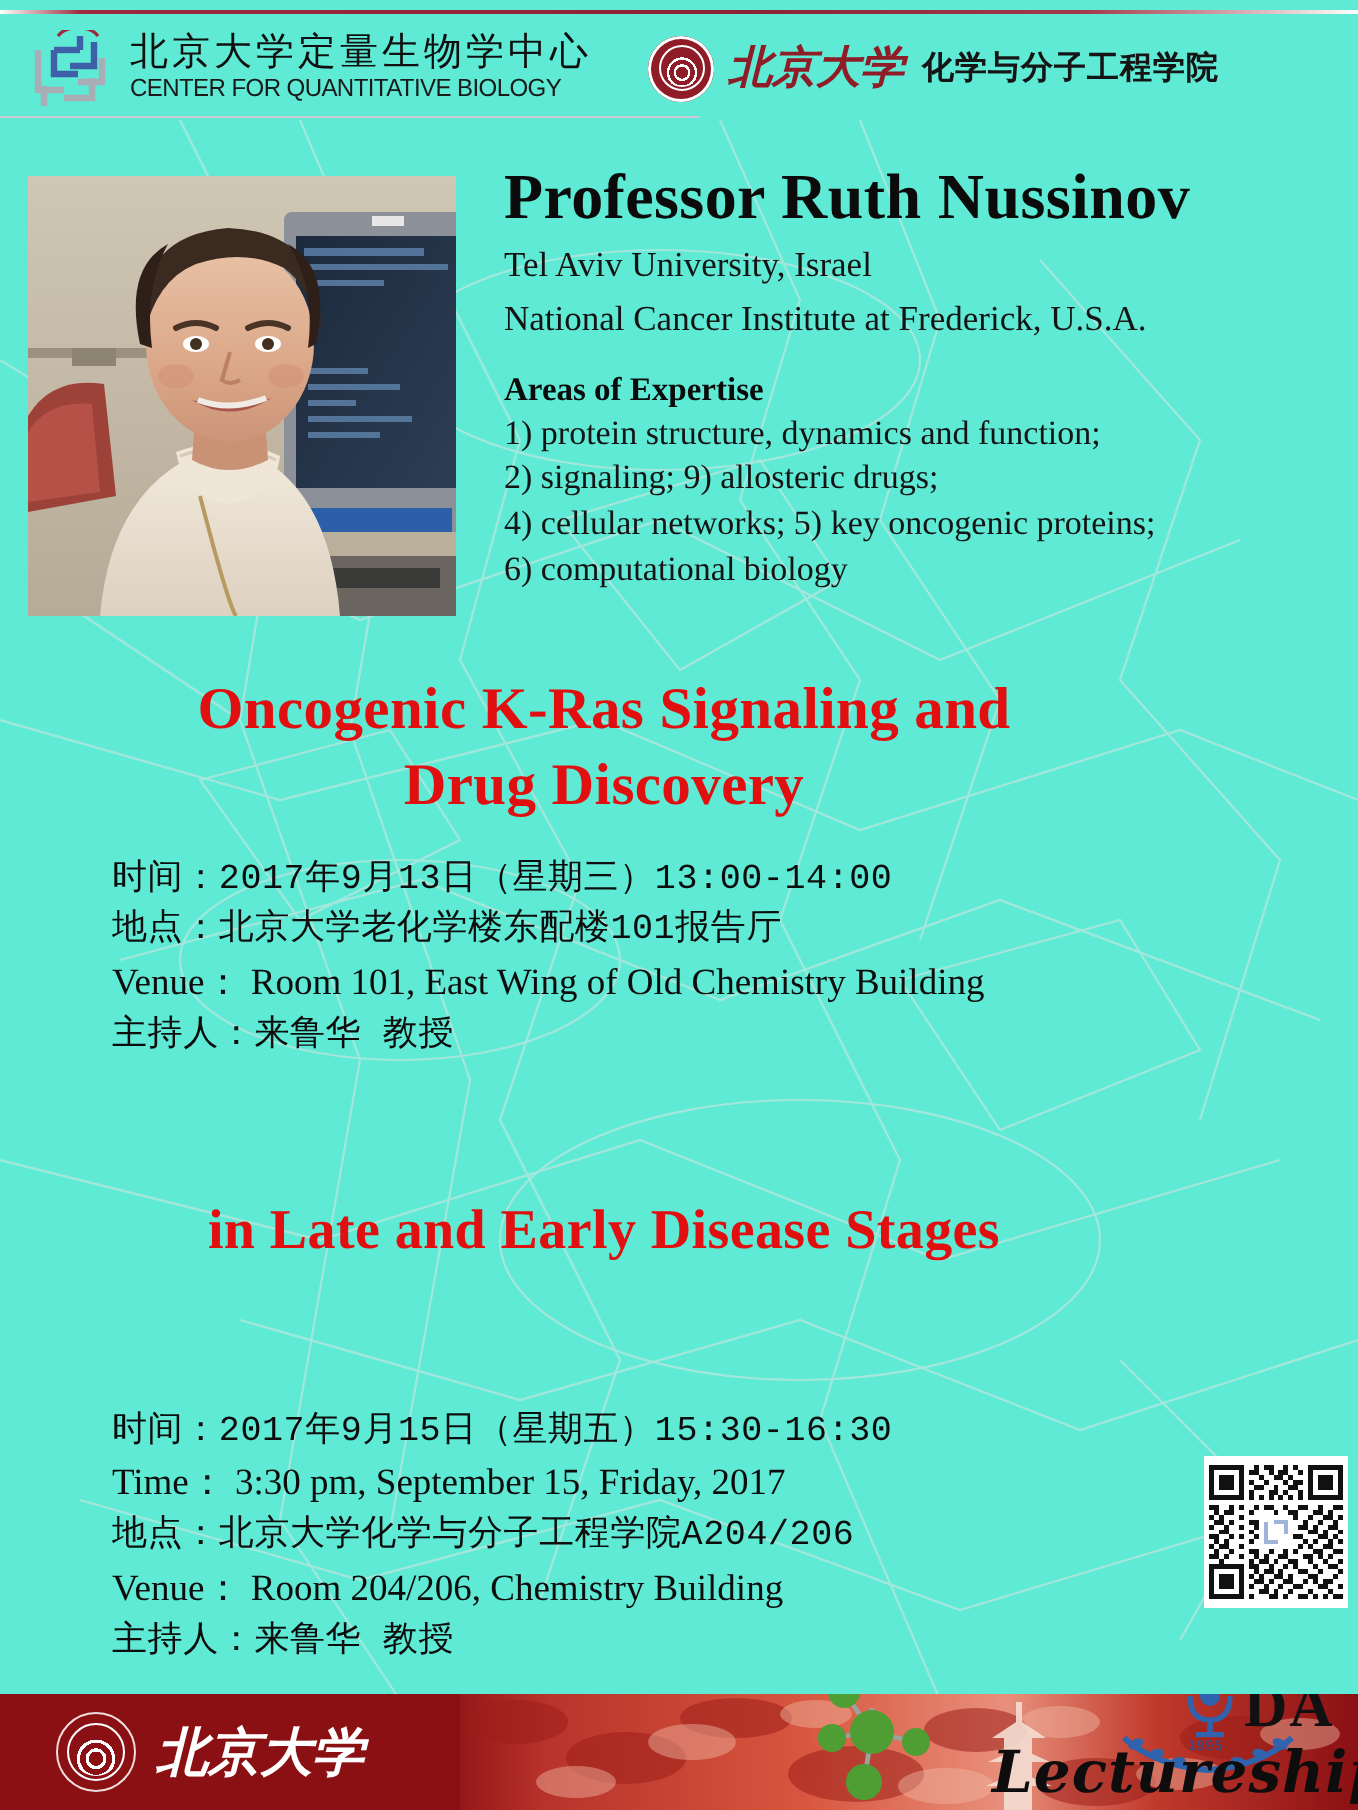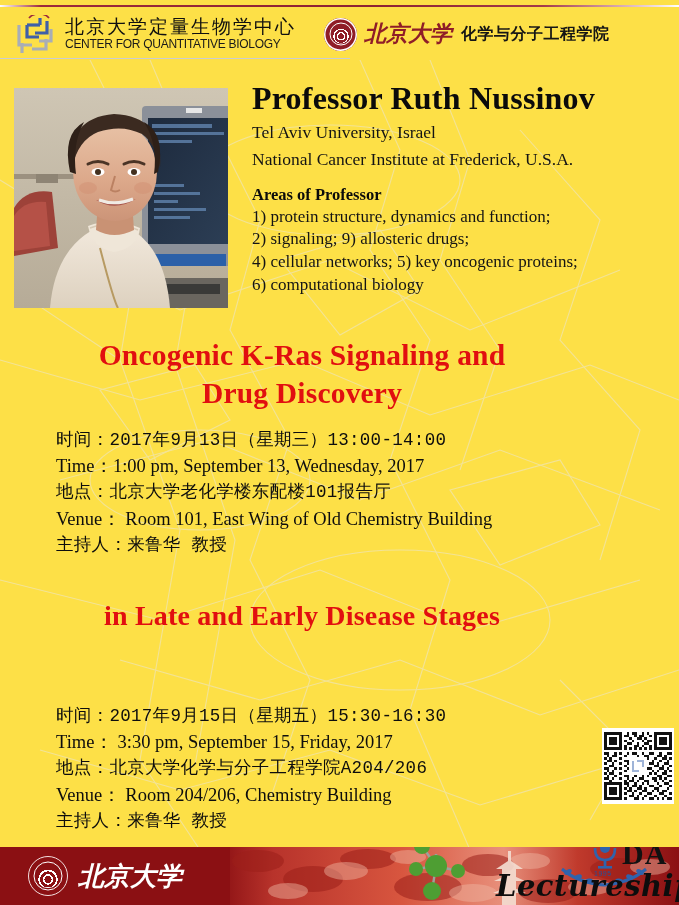--- a/index.html
+++ b/index.html
@@ -12,21 +12,21 @@
     background: #ffffff;
     font-family: "Liberation Serif", "DejaVu Serif", serif;
     overflow: hidden;
     position: relative;
   }
 
   #poster {
     position: relative;
     width: 679px;
     height: 905px;
-    background: #fde047;
+    background: #5eead4;
     overflow: hidden;
   }
 
   
   .watermark {
     position: absolute;
     left: 0; top: 60px;
     width: 679px; height: 790px;
     pointer-events: none;
     opacity: 0.5;
@@ -492,35 +492,34 @@
       <ellipse cx="74" cy="100" rx="9" ry="6" fill="#d08f71" opacity="0.45"></ellipse>
       <ellipse cx="129" cy="100" rx="9" ry="6" fill="#d08f71" opacity="0.45"></ellipse>
     </svg>
   </div>
 
   <div class="speaker">
     <div class="speaker-name">Professor Ruth Nussinov</div>
     <div class="speaker-aff">Tel Aviv University, Israel</div>
     <div class="speaker-aff">National Cancer Institute at Frederick, U.S.A.</div>
 
-    <div class="expertise-head">Areas of Professor</div>
+    <div class="expertise-head">Areas of Expertise</div>
     <div class="expertise-line">1) protein structure, dynamics and function;</div>
     <div class="expertise-line">2) signaling; 9) allosteric drugs;</div>
     <div class="expertise-line">4) cellular networks; 5) key oncogenic proteins;</div>
     <div class="expertise-line">6) computational biology</div>
   </div>
 
   <div class="talk-title" id="talk1-title">
     <div>Oncogenic K-Ras Signaling and</div>
     <div>Drug Discovery</div>
   </div>
 
   <div class="details" id="talk1-details">
     <div class="detail-line cjk">时间：2017年9月13日（星期三）13:00-14:00</div>
-    <div class="detail-line">Time：1:00 pm, September 13, Wednesday, 2017</div>
     <div class="detail-line cjk">地点：北京大学老化学楼东配楼101报告厅</div>
     <div class="detail-line">Venue：  Room 101, East Wing of Old Chemistry Building</div>
     <div class="detail-line cjk">主持人：来鲁华 教授</div>
   </div>
 
   <div class="talk-title" id="talk2-title">
     <div>in Late and Early Disease Stages</div>
   </div>
 
   <div class="details" id="talk2-details">

